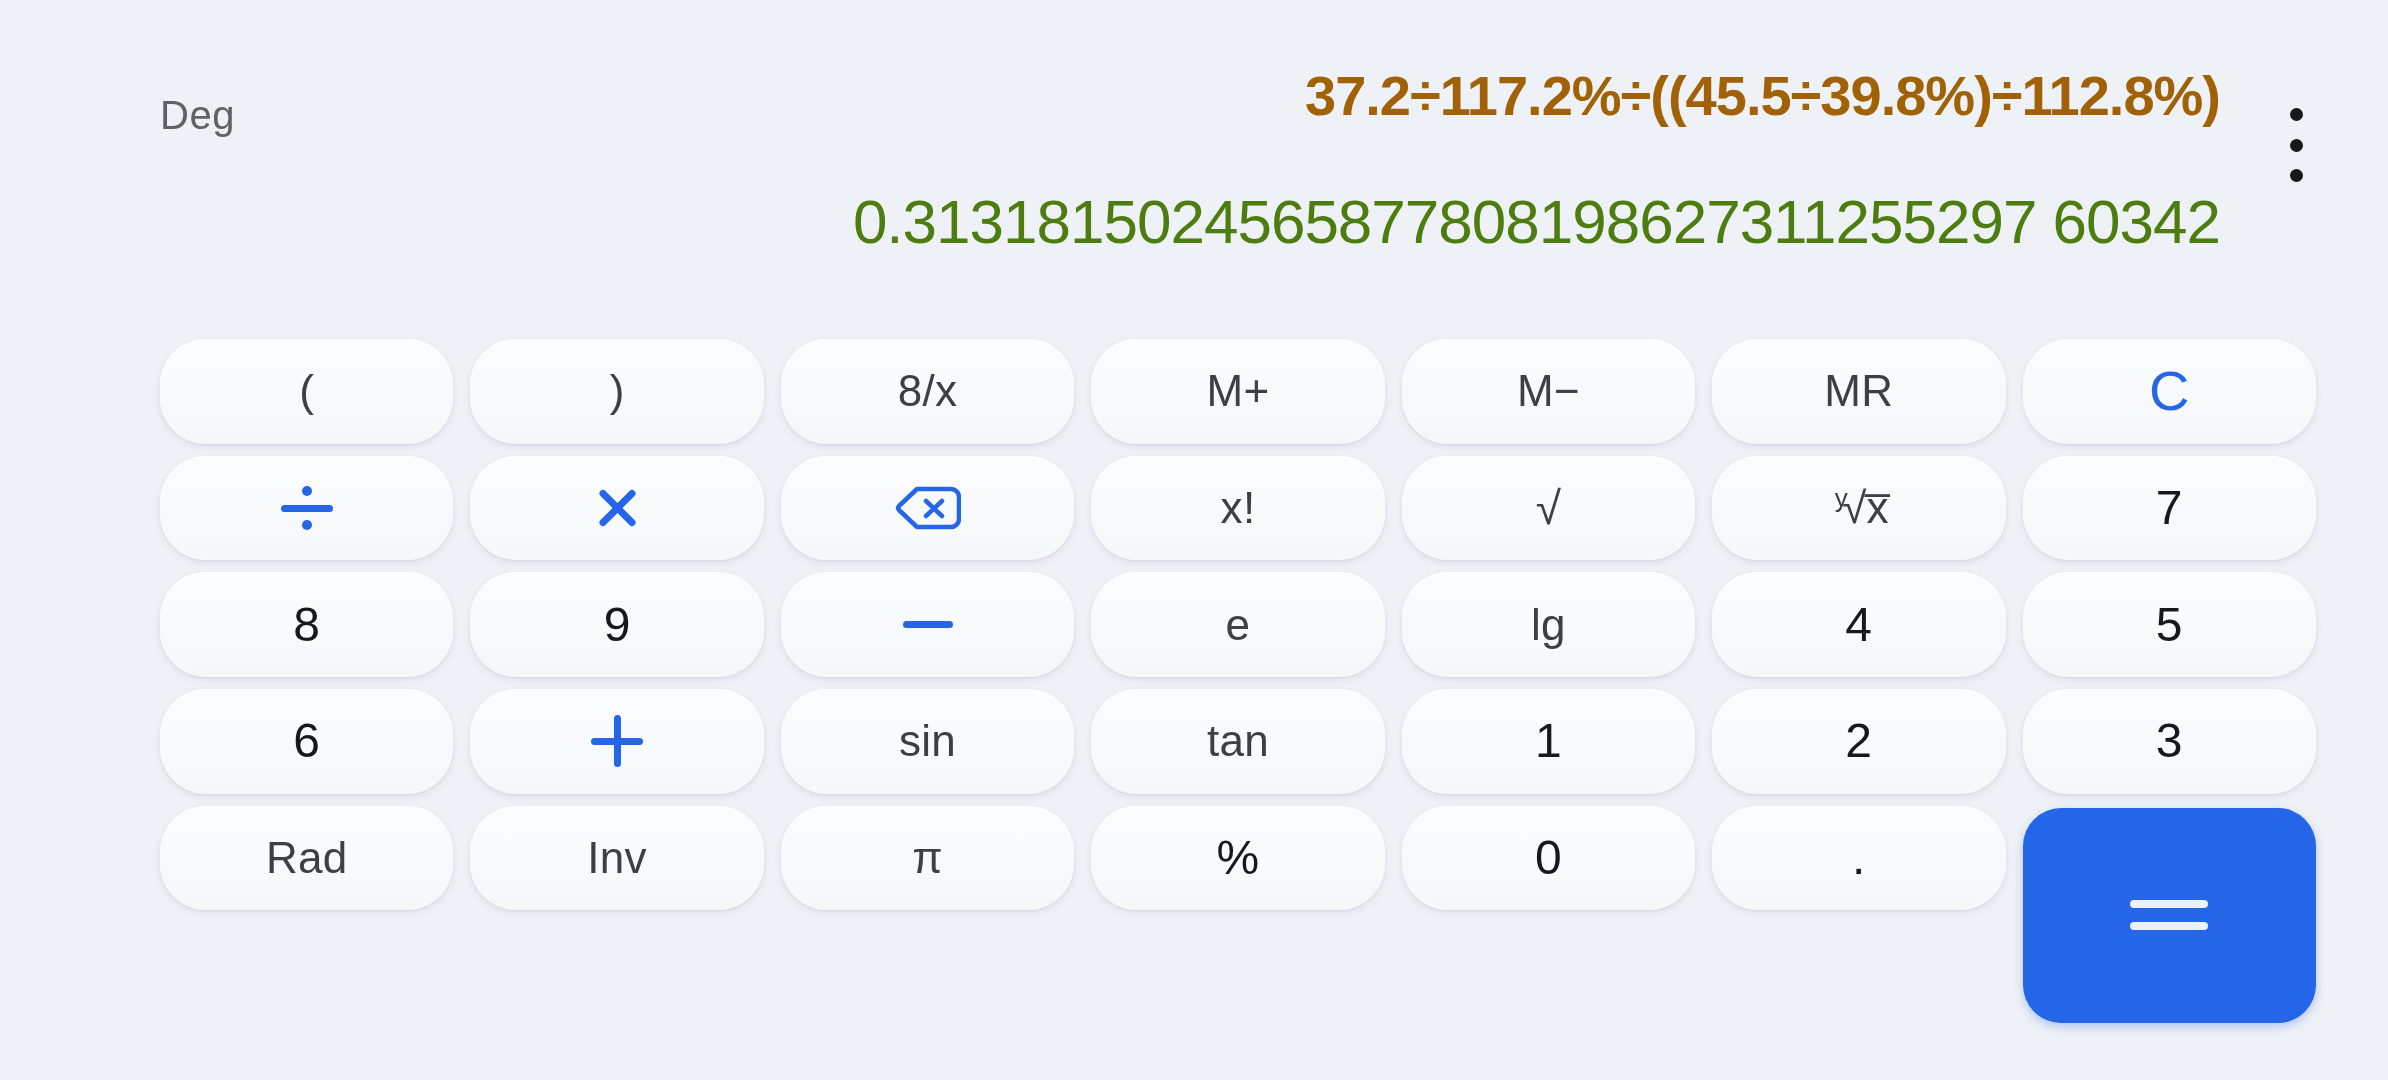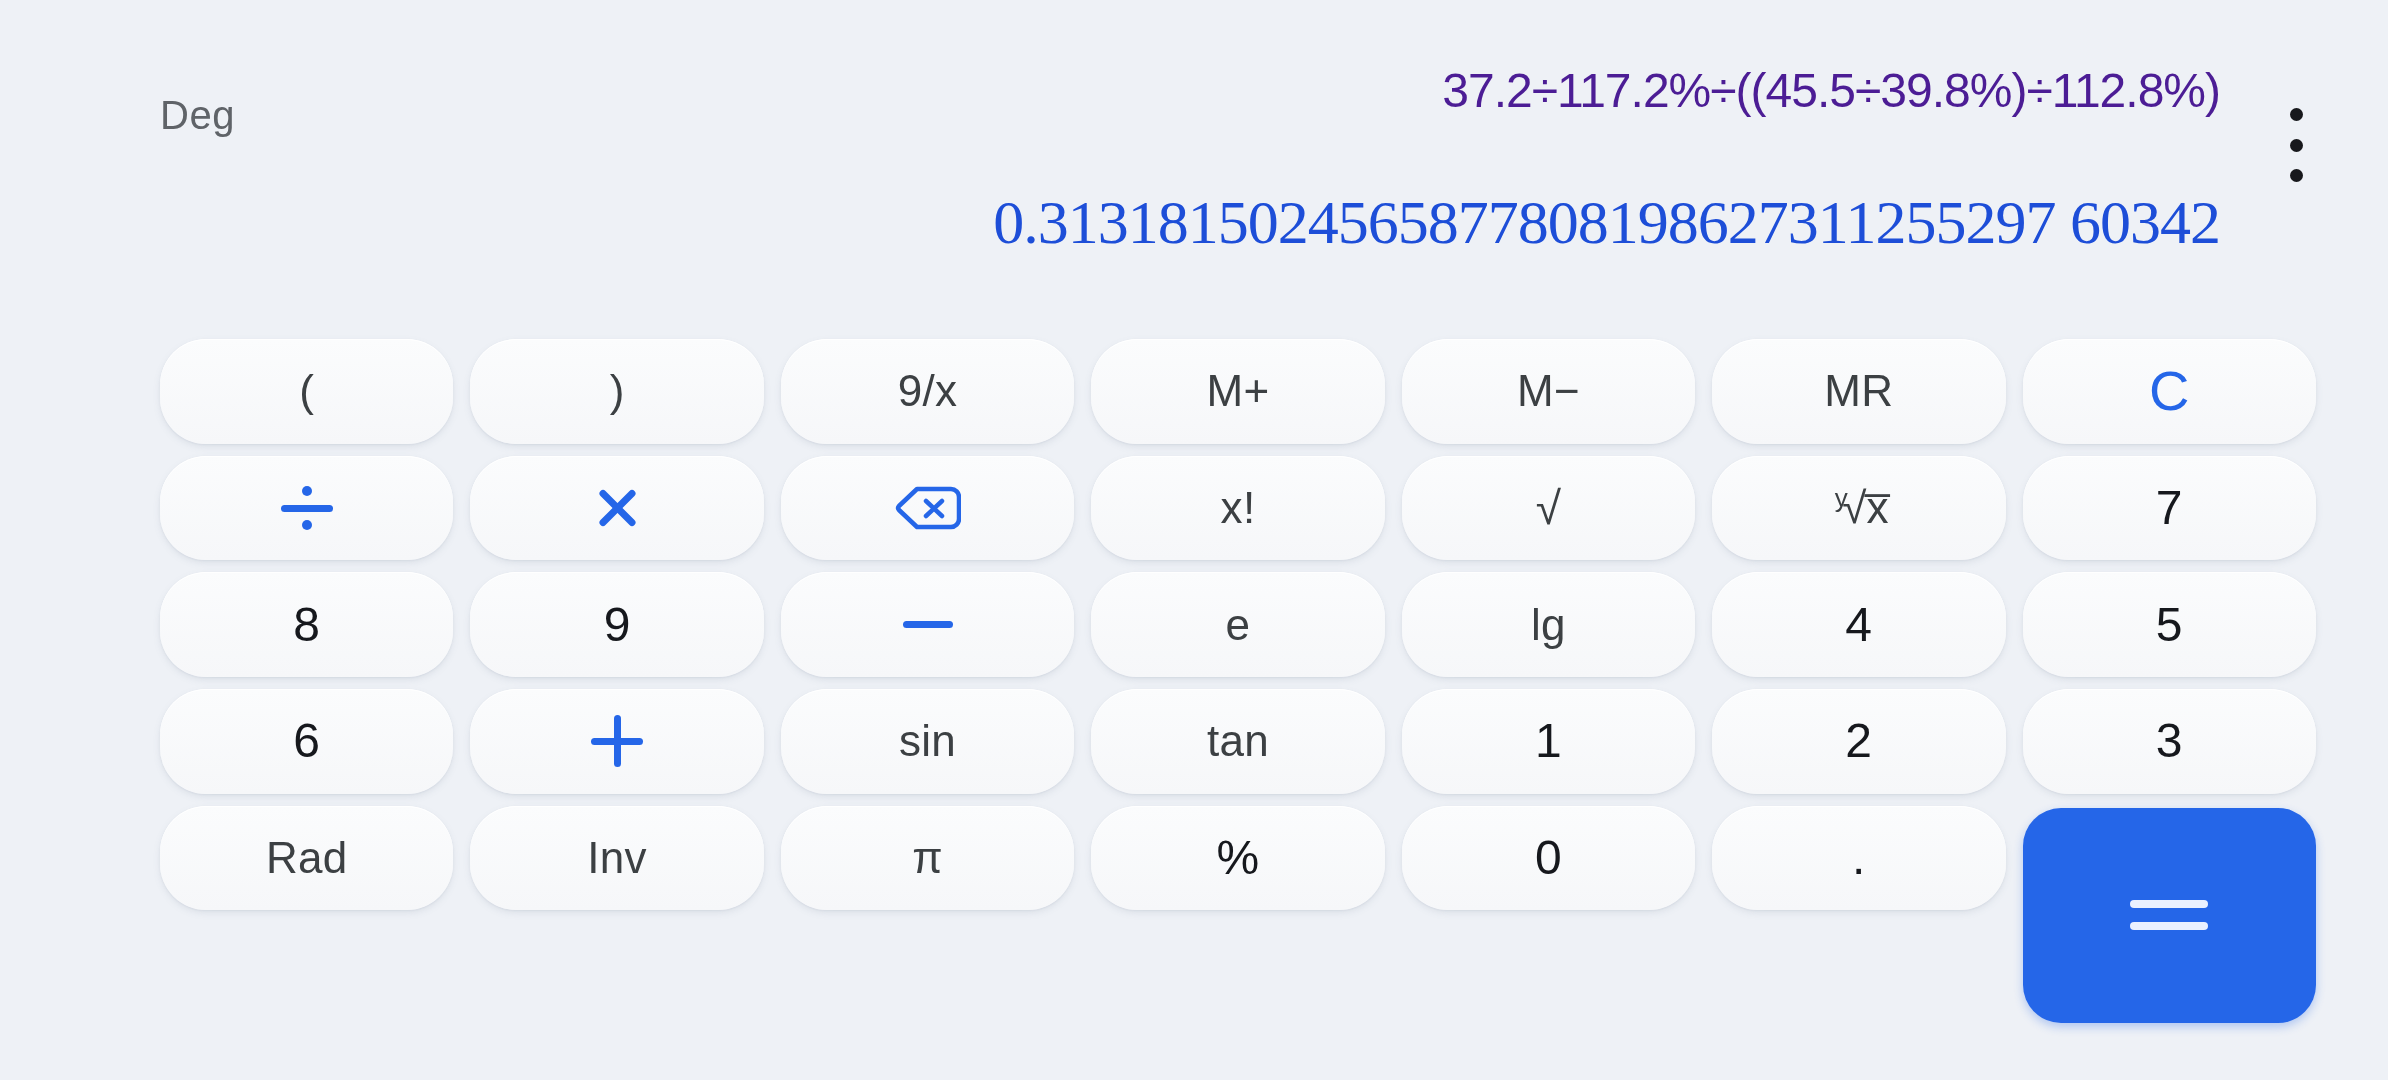--- a/index.html
+++ b/index.html
@@ -43,42 +43,41 @@
 
   #expression-row {
     position: absolute;
     left: 200px;
     top: 62px;
     width: 2020px;
     text-align: right;
     white-space: nowrap;
   }
   #expression-text {
-    font-size: 48px;
-    color: #4c1d95;
+    font-size: 56px;
+    color: #a16207;
     letter-spacing: -1px;
     line-height: 1.2;
-    font-weight: 400;
+    font-weight: 700;
   }
 
   #result-row {
     position: absolute;
     left: 200px;
     top: 185px;
     width: 2020px;
     text-align: right;
     white-space: nowrap;
   }
   #result-text {
     font-size: 62px;
-    color: #1d4ed8;
+    color: #4d7c0f;
     letter-spacing: -1px;
     line-height: 1.2;
     font-weight: 400;
-    font-family: Liberation Serif, serif;
   }
 
   #overflow-menu-button {
     position: absolute;
     left: 2272px;
     top: 108px;
     width: 48px;
     height: 74px;
     display: flex;
     flex-direction: column;
@@ -298,21 +297,21 @@
 
   <div id="keypad">
 
     <button class="key">
       <span class="key-label">(</span>
     </button>
     <button class="key">
       <span class="key-label">)</span>
     </button>
     <button class="key">
-      <span class="key-label">9/x</span>
+      <span class="key-label">8/x</span>
     </button>
     <button class="key">
       <span class="key-label">M+</span>
     </button>
     <button class="key">
       <span class="key-label">M−</span>
     </button>
     <button class="key">
       <span class="key-label">MR</span>
     </button>

